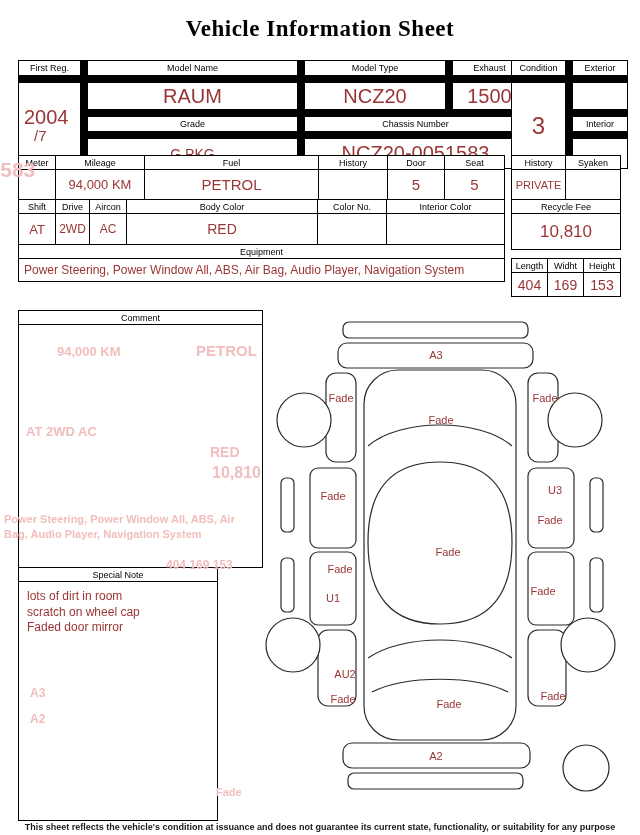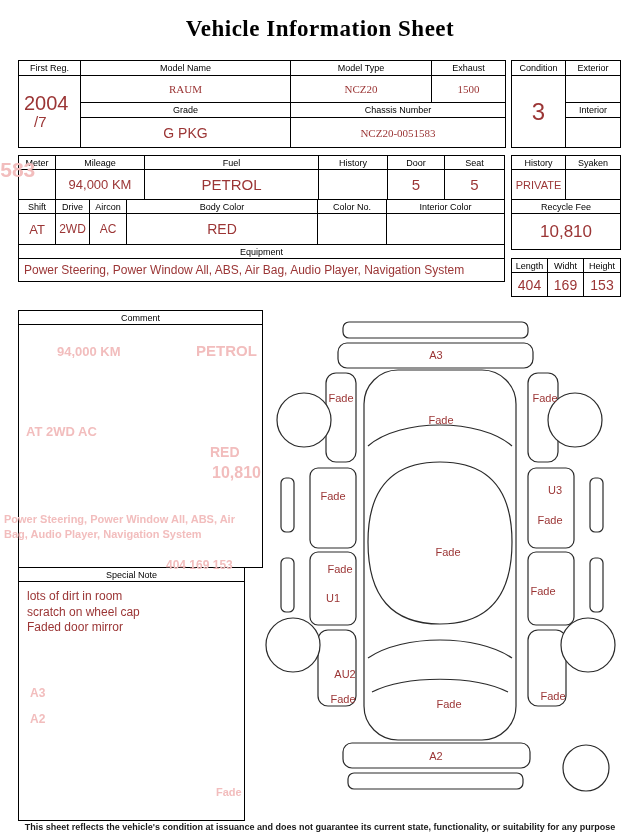--- a/index.html
+++ b/index.html
@@ -2,40 +2,40 @@
 <html><head>
 <meta charset="utf-8">
 <style>
   html,body{margin:0;padding:0;background:#fff;}
   .page{position:relative;width:640px;height:835px;background:#fff;overflow:hidden;
         font-family:"Liberation Sans",sans-serif;color:#000;}
   .title{position:absolute;top:16px;left:0;width:100%;text-align:center;
          font-family:"Liberation Serif",serif;font-size:23px;font-weight:700;letter-spacing:.5px;}
 
   
-  .tbl{position:absolute;display:grid;gap:1px;background:#000;border:1px solid #000;}
+  .tbl{position:absolute;display:grid;gap:8px;background:#000;border:1px solid #000;}
   .tbl .cell{background:#fff;display:flex;align-items:center;justify-content:center;overflow:hidden;}
   #t1l{left:18px;top:60px;grid-template-columns:61px 209px 140px 73px;grid-template-rows:14px 26px 14px 29px;}
   #t1r{left:511px;top:60px;grid-template-columns:53px 54px;grid-template-rows:14px 26px 14px 29px;}
 
   
   .sec{position:absolute;border:1px solid #000;background:#fff;box-sizing:border-box;}
   .srow{display:grid;}
   .srow + .srow{border-top:1px solid #000;}
   .scell{display:flex;align-items:center;justify-content:center;overflow:hidden;}
   .scell + .scell{border-left:1px solid #000;}
   #s2l{left:18px;top:155px;width:487px;}
   #s2r{left:511px;top:155px;width:110px;}
   #dims{left:511px;top:258px;width:110px;}
   #comment{left:18px;top:310px;width:245px;height:258px;}
-  #note{left:18px;top:567px;width:227px;height:254px;}
+  #note{left:18px;top:567px;width:200px;height:254px;}
 
   .lbl{font-size:9px;color:#000;}
   .val{color:#9b3535;}
-  .v16{font-size:11px;font-family:Liberation Serif, serif;} .v15{font-size:15px;} .v14{font-size:14px;} .v13{font-size:13px;}
+  .v16{font-size:20px;} .v15{font-size:15px;} .v14{font-size:14px;} .v13{font-size:13px;}
   .v12{font-size:12px;} .v11{font-size:11px;} .v17{font-size:17px;} .v24{font-size:24px;}
   .frv{flex-direction:column;align-items:flex-start !important;justify-content:center;
        padding-left:5px;font-size:20px;line-height:1.05;}
   .frm{font-size:15px;margin-left:10px;}
   .leftpad{justify-content:flex-start !important;padding-left:5px;}
 
   .boxhdr{height:13px;border-bottom:1px solid #000;display:flex;align-items:center;
           justify-content:center;font-size:9px;background:#fff;}
   .notelines{padding:7px 8px;}
   .noteline{color:#9b3535;font-size:12px;line-height:1.3;}

